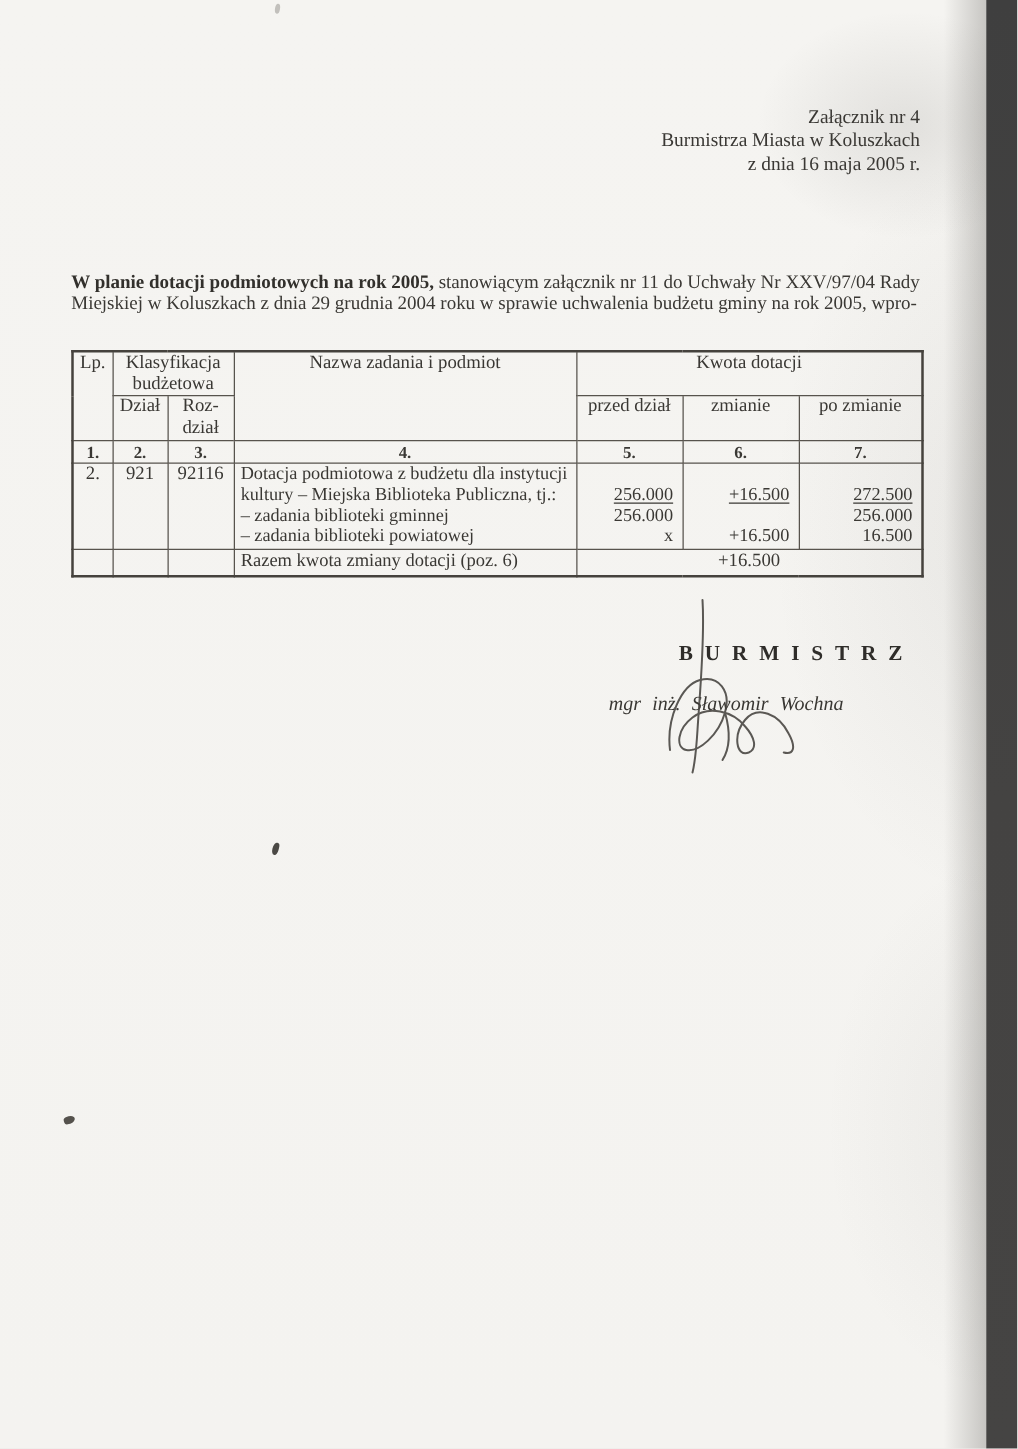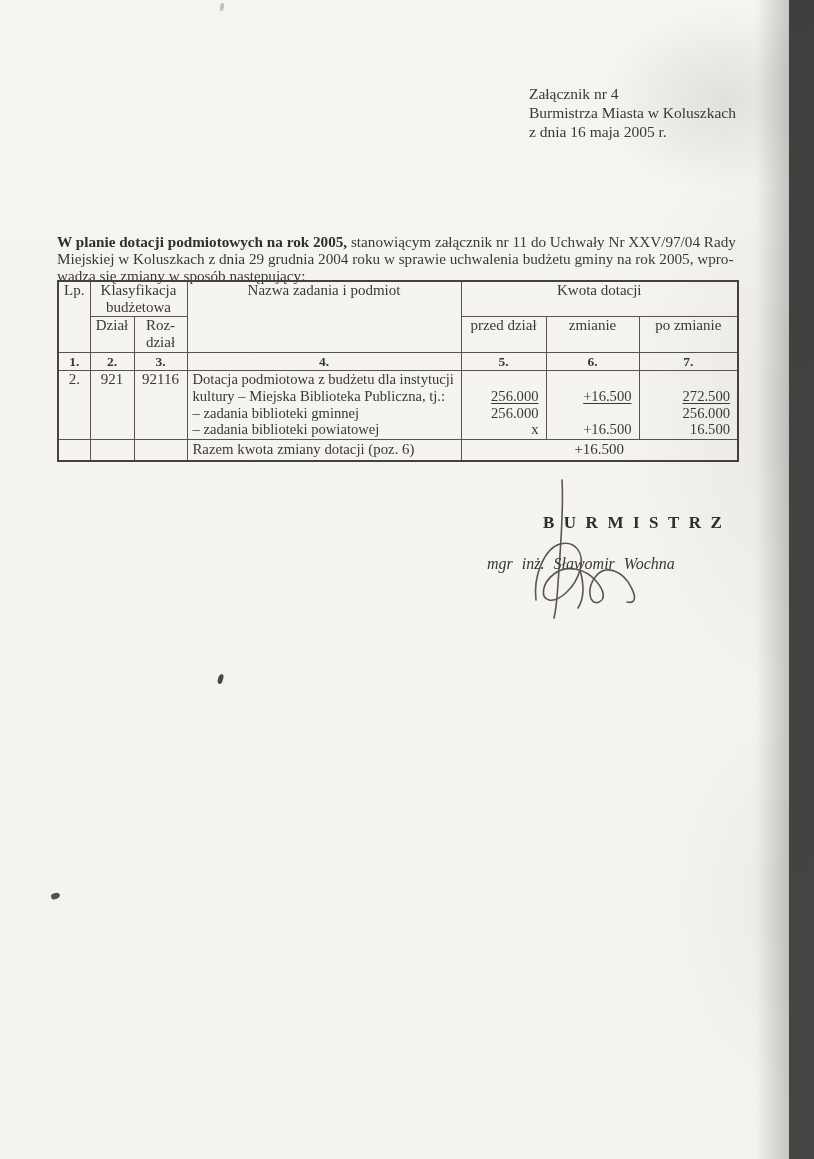--- a/index.html
+++ b/index.html
@@ -27,31 +27,30 @@
     background:linear-gradient(to bottom, #3f3f3f, #444342 55%, #454443);
   }
   .scan-band-feather {
     position:absolute; top:0; right:25px;
     width:34px; height:100%;
     background:linear-gradient(to right, rgba(90,88,84,0), rgba(80,78,74,0.28));
   }
   
   .header-block {
     position:absolute; top:84px; right:78px;
-    text-align:left;
+    text-align:right;
     font-size:15.5px; line-height:19px;
     color:#3a3834;
   }
   
   .intro {
     position:absolute; top:217px; left:57px;
     font-size:15.2px; line-height:17px;
     color:#3a3834;
     white-space:nowrap;
-    margin-top:16px;
   }
   .intro b { font-weight:bold; color:#32302c; }
   
   .budget-table {
     position:absolute; top:280px; left:57px;
     border-collapse:collapse; table-layout:fixed;
     width:680px;
     font-size:15px;
     color:#3a3834;
   }
@@ -118,21 +117,20 @@
 
   <div class="header-block">
     <div>Załącznik nr 4</div>
     <div>Burmistrza Miasta w Koluszkach</div>
     <div>z dnia 16 maja 2005 r.</div>
   </div>
 
   <div class="intro">
     <div><b>W planie dotacji podmiotowych na rok 2005,</b><span> stanowiącym załącznik nr 11 do Uchwały Nr XXV/97/04 Rady</span></div>
     <div><span>Miejskiej w Koluszkach z dnia 29 grudnia 2004 roku  w sprawie uchwalenia budżetu gminy na rok 2005, wpro-</span></div>
-    <div><span>wadza się  zmiany w sposób następujący:</span></div>
   </div>
 
   <table class="budget-table">
     <colgroup>
       <col style="width:32px">
         <col style="width:44px">
         <col style="width:53px">
       <col style="width:274px">
         <col style="width:85px">
         <col style="width:93px">

